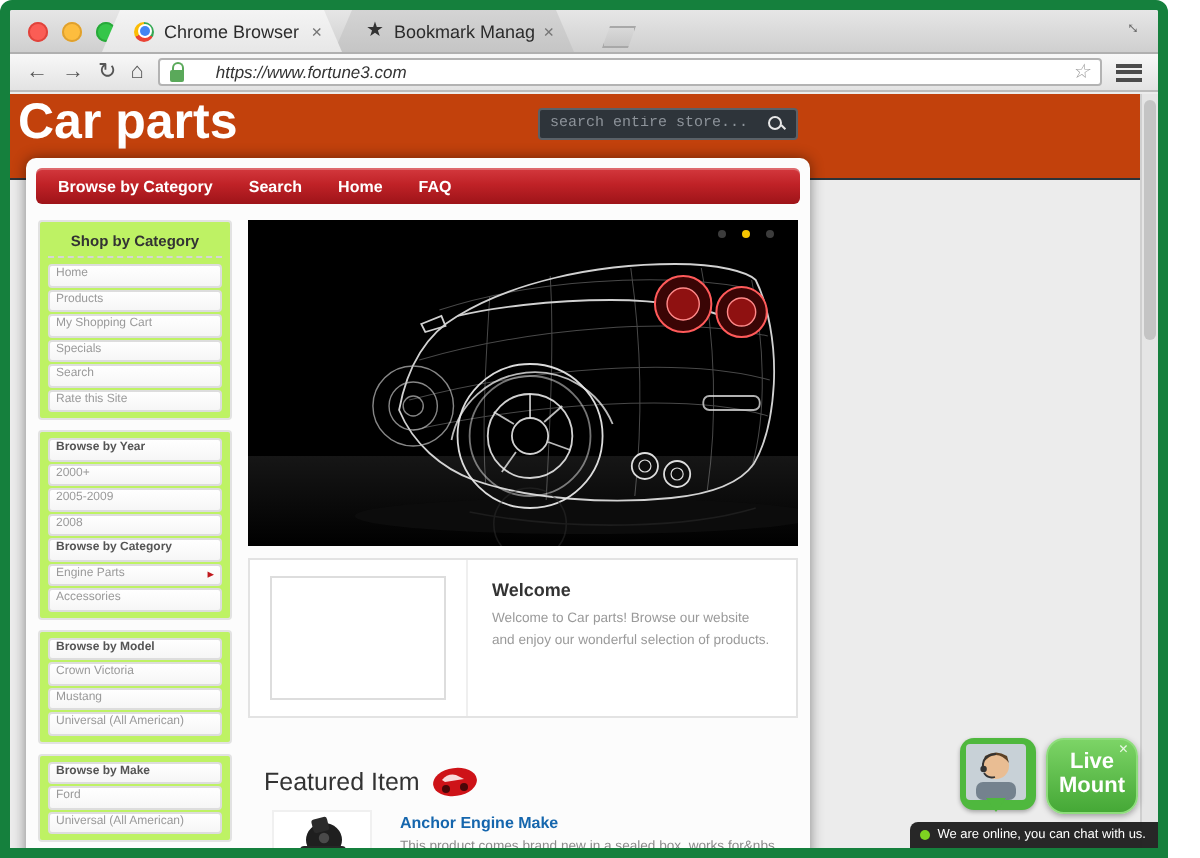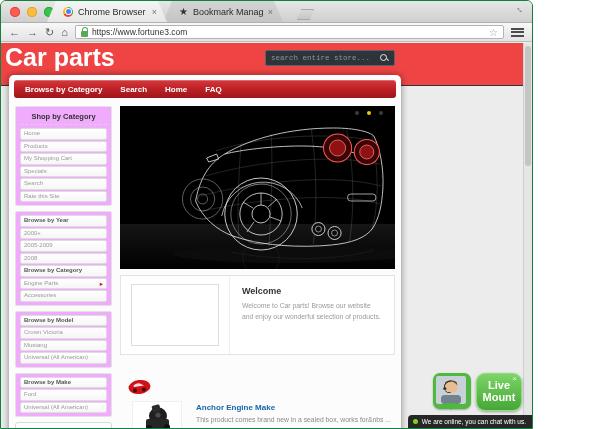--- a/index.html
+++ b/index.html
@@ -1,20 +1,20 @@
 <!DOCTYPE html>
 <html><head>
 <meta charset="utf-8">
 <style>
   * { margin:0; padding:0; box-sizing:border-box; }
   html,body { background:#fff; }
   body { font-family:"Liberation Sans", sans-serif; }
 
-  .window { position:relative; width:533px; height:429px; overflow:hidden;
-            background:#ececec; border:1px solid #15803d; border-radius:6px 6px 0 0; }
+  .window { position:relative; width:584px; height:429px; overflow:hidden;
+            background:#ececec; border:5px solid #15803d; border-radius:6px 6px 0 0; }
 
   
   .titlebar { position:relative; height:22px;
               background:linear-gradient(#e6e6e6,#cfcfcf); border-bottom:1px solid #b0b0b0; }
   .lights { position:absolute; left:9px; top:6px; display:flex; gap:7px; }
   .light { width:10px; height:10px; border-radius:50%; }
   .light.red    { background:#fb5d55; box-shadow:inset 0 0 0 1px #df443c; }
   .light.yellow { background:#fdbd3e; box-shadow:inset 0 0 0 1px #dfa02e; }
   .light.green  { background:#35c649; box-shadow:inset 0 0 0 1px #28a83a; }
   .tabs { position:absolute; left:46px; bottom:0; display:flex; height:21px; }
@@ -35,34 +35,34 @@
             clip-path:polygon(4px 0, 100% 0, calc(100% - 4px) 100%, 0 100%); }
   .expand-ic { position:absolute; right:7px; top:3px; font-size:9px; color:#666;
                transform:rotate(45deg); }
 
   
   .toolbar { height:19px; background:linear-gradient(#f8f8f8,#e3e3e3);
              border-bottom:1px solid #bcbcbc; display:flex; align-items:center;
              gap:7px; padding:0 8px; }
   .nav-ic { font-size:11px; line-height:1; color:#555; }
   .omnibox { flex:1; height:14px; background:#fff; border:1px solid #b3b3b3; border-radius:2px;
-             display:flex; align-items:center; gap:4px; padding:0 5px; }
+             display:flex; align-items:center; gap:16px; padding:0 5px;font-style:italic; }
   .lock-ic { position:relative; width:7px; height:6px; background:#5aa95a; border-radius:1px;
              margin-top:3px; flex-shrink:0; }
   .lock-ic::before { content:''; position:absolute; top:-4px; left:1.5px; width:4px; height:4px;
                      border:1px solid #5aa95a; border-bottom:none; border-radius:4px 4px 0 0; }
   .url-text { font-size:8.5px; color:#333; }
   .omni-star { margin-left:auto; font-size:10px; color:#999; }
   .menu-ic { width:13px; height:9px; display:flex; flex-direction:column; justify-content:space-between; }
   .menu-ic i { display:block; height:2px; background:#4c4c4c; }
 
   
   .viewport { position:absolute; top:42px; left:0; right:0; bottom:0; background:#ececec; }
   .site-header { position:absolute; top:0; left:0; right:0; height:43px;
-                 background:#ef4444; border-bottom:1px solid #2d3339; }
+                 background:#c2410c; border-bottom:1px solid #2d3339; }
   .logo { position:absolute; left:4px; top:0px; color:#fff; font-size:25px; font-weight:bold; }
   .store-search { position:absolute; left:264px; top:7px; width:130px; height:16px;
                   background:#2e343a; border:1px solid #5a6168; border-radius:2px;
                   display:flex; align-items:center; padding:0 5px; }
   .store-search input { flex:1; min-width:0; background:transparent; border:none; outline:none;
                         color:#b7bcc1; font-size:7.5px; font-family:Liberation Mono, monospace; }
   .store-search input::placeholder { color:#8d939a; }
   .mag-ic { position:relative; width:9px; height:9px; flex-shrink:0; }
   .mag-ic::before { content:''; position:absolute; left:0; top:0; width:5px; height:5px;
                     border:1.3px solid #e8e8e8; border-radius:50%; }
@@ -81,21 +81,21 @@
   .navbar { margin:5px; height:18px; border-radius:3px;
             background:linear-gradient(#d4393e, #c02227 45%, #9e1419);
             display:flex; align-items:center; gap:18px; padding:0 11px;
             box-shadow:inset 0 1px 0 rgba(255,255,255,.25); }
   .nav-link { color:#fff; font-size:8px; font-weight:bold; white-space:nowrap; cursor:pointer; }
 
   .sheet-body { display:flex; gap:8px; padding:3px 6px 0 6px; }
 
   
   .sidebar { width:97px; flex-shrink:0; }
-  .sbox { background:#f0abfc; border:1px solid #e2e2e2; border-radius:2px;
+  .sbox { background:#bef264; border:1px solid #e2e2e2; border-radius:2px;
           padding:3px 4px 2px; margin-bottom:5px; }
   .stitle { font-size:7.5px; font-weight:bold; color:#333; text-align:center;
             padding:2px 0 3px; border-bottom:1px dashed #d5d5d5; margin-bottom:3px; }
   .srow { position:relative; border:1px solid #ddd; border-radius:2px;
           background:linear-gradient(#fff,#f6f6f6); padding:1px 3px;
           font-size:6px; line-height:1.25; color:#9a9a9a; margin-bottom:1px;
           white-space:nowrap; overflow:hidden; }
   .srow.hdr { color:#555; font-weight:bold; }
   .srow.arrow::after { content:'\25B8'; position:absolute; right:3px; top:1px;
                        color:#c0181d; font-size:6.5px; }
@@ -370,20 +370,21 @@
           <div class="welcome-card">
             <div class="wimg"></div>
             <div class="wtext">
               <div class="wtitle">Welcome</div>
               <div class="wbody">Welcome to Car parts! Browse our website and enjoy our wonderful selection of products.</div>
             </div>
           </div>
 
           <div class="featured">
             <div class="fhead">
+              <span class="ftitle">Featured Item</span>
               <span class="fbadge">
                 <svg width="23" height="16" viewBox="0 0 23 16" xmlns="http://www.w3.org/2000/svg">
                   <ellipse cx="11.5" cy="8" rx="11" ry="7" fill="#ce1318" transform="rotate(-8 11.5 8)"></ellipse>
                   <path d="M5,7 Q8,3.5 12,4.5 L16,6.5 L6.5,8 Z" fill="#fff" opacity="0.85"></path>
                   <circle cx="7" cy="11.5" r="2" fill="#4a0708"></circle>
                   <circle cx="16" cy="10.5" r="2" fill="#4a0708"></circle>
                 </svg>
               </span>
             </div>
             <div class="prod">

